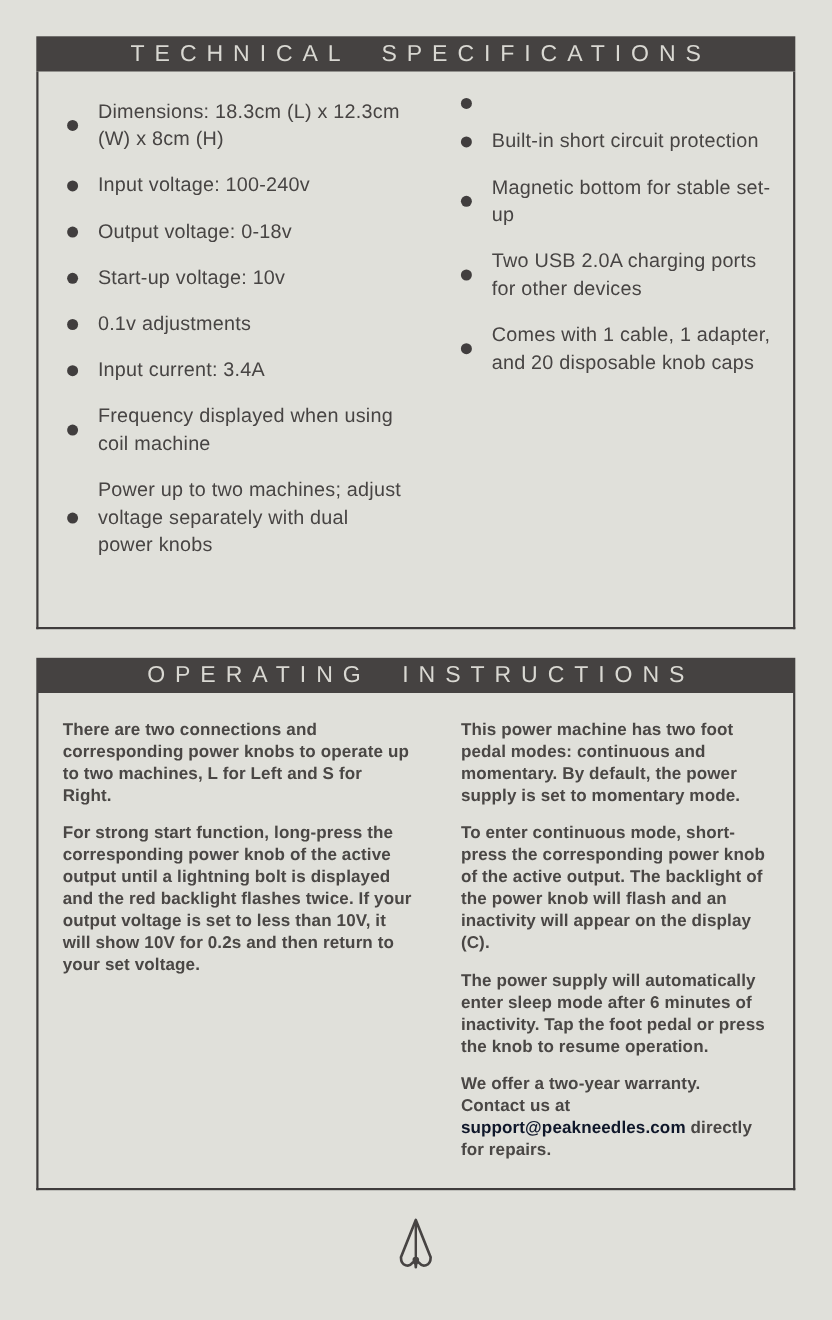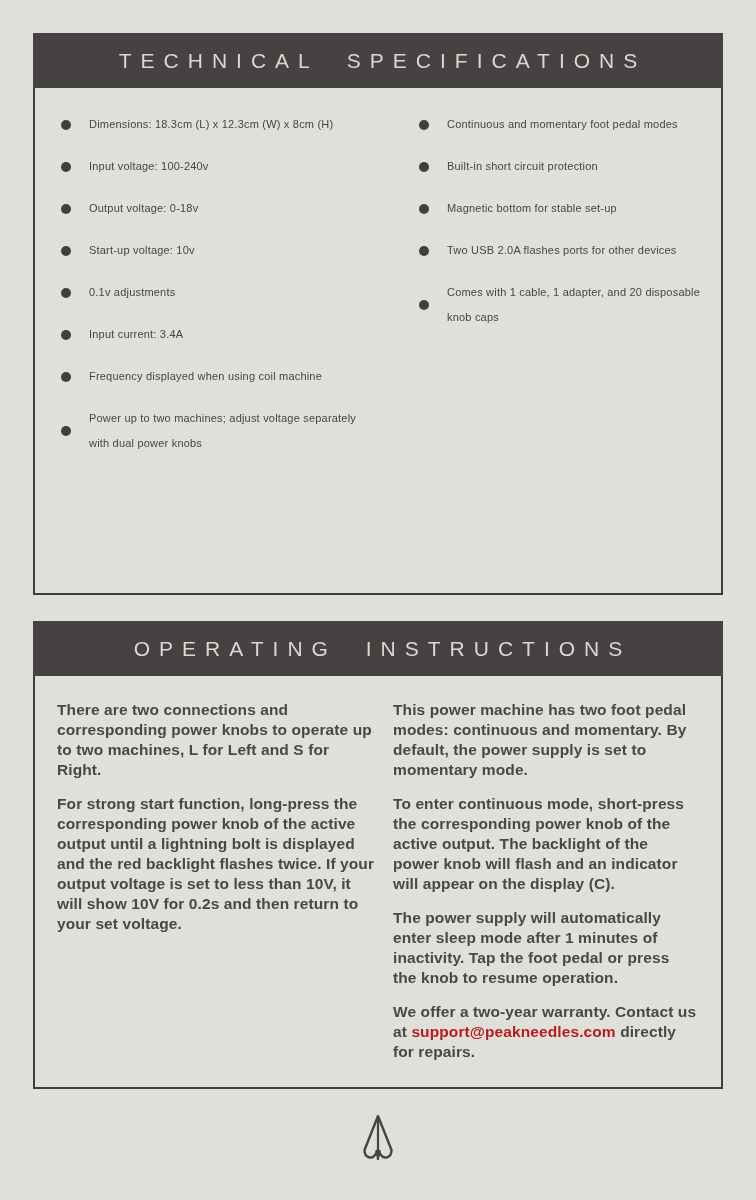--- a/index.html
+++ b/index.html
@@ -6,70 +6,70 @@
   body{
     width:756px;height:1200px;
     background:#e0e0da;
     font-family:"Liberation Sans", sans-serif;
     color:#474443;
     -webkit-font-smoothing:antialiased;
   }
   .wrap{width:690px;margin:0 auto;padding-top:33px;}
   .bar{
     background:#454241;
-    height:55px;
+    height:32px;
     display:flex;align-items:center;justify-content:center;
   }
   .bar h1{
     margin:0;
     color:#d9d8d2;
     font-size:21px;
     font-weight:400;
     letter-spacing:9px;
     word-spacing:14px;
     text-indent:9px;
   }
   .box{
     border:2px solid #3f3c3c;
     border-top:none;
     box-sizing:border-box;
     display:flex;
   }
   .box.specs{min-height:507px;padding:24px 20px 10px 24px;}
-  .box.instr{min-height:413px;padding:24px 20px 10px 22px;}
+  .box.instr{min-height:413px;padding:24px 20px 10px 22px;gap:26px;}
   .col{flex:1;}
   ul.speclist{list-style:none;margin:0;padding:0;}
   ul.speclist li{
     display:flex;align-items:center;
     margin-bottom:17px;
   }
   .dot{
     flex:0 0 10px;width:10px;height:10px;border-radius:50%;
     background:#413e3e;
     margin:0 18px 0 2px;
   }
   .spec-text{
-    font-size:11px;line-height:25px;
+    font-size:18px;line-height:25px;
     max-width:282px;
     letter-spacing:0.2px;
   }
   .speccol-left{flex:0 0 358px;}
   .speccol-right{flex:1;}
   .instrcol-left{flex:0 0 336px;padding-right:18px;box-sizing:border-box;}
   .instrcol-right{flex:1;padding-right:4px;}
   .box.instr p{
     margin:0 0 14px 0;
     font-size:15.5px;
     line-height:20px;
     font-weight:700;
     letter-spacing:0.1px;
     color:#4a4745;
   }
   .email{
-    color:#b91c1c;
+    color:#0f172a;
     font-weight:700;
     text-decoration:none;
   }
   .section-gap{height:26px;}
   footer{
     display:flex;flex-direction:column;align-items:center;
     padding-top:24px;
   }
   .nib{display:block;}
 </style>
@@ -113,33 +113,32 @@
             <span class="spec-text">Frequency displayed when using coil machine</span>
           </li>
         <li>
             <span class="dot"></span>
             <span class="spec-text">Power up to two machines; adjust voltage separately with dual power knobs</span>
           </li>
       </ul>
       <ul class="speclist col speccol-right">
         <li>
             <span class="dot"></span>
-            <span class="spec-text">Continuous and momentary foot pedal modes</span>
           </li>
         <li>
             <span class="dot"></span>
             <span class="spec-text">Built-in short circuit protection</span>
           </li>
         <li>
             <span class="dot"></span>
             <span class="spec-text">Magnetic bottom for stable set-up</span>
           </li>
         <li>
             <span class="dot"></span>
-            <span class="spec-text">Two USB 2.0A flashes ports for other devices</span>
+            <span class="spec-text">Two USB 2.0A charging ports for other devices</span>
           </li>
         <li>
             <span class="dot"></span>
             <span class="spec-text">Comes with 1 cable, 1 adapter, and 20 disposable knob caps</span>
           </li>
       </ul>
     </div>
   </section>
 
   <div class="section-gap"></div>
@@ -148,22 +147,22 @@
     <header class="bar">
       <h1>OPERATING INSTRUCTIONS</h1>
     </header>
     <div class="box instr">
       <div class="col instrcol-left">
         <p>There are two connections and corresponding power knobs to operate up to two machines, L for Left and S for Right.</p>
         <p>For strong start function, long-press the corresponding power knob of the active output until a lightning bolt is displayed and the red backlight flashes twice. If your output voltage is set to less than 10V, it will show 10V for 0.2s and then return to your set voltage.</p>
       </div>
       <div class="col instrcol-right">
         <p>This power machine has two foot pedal modes: continuous and momentary. By default, the power supply is set to momentary mode.</p>
-        <p>To enter continuous mode, short-press the corresponding power knob of the active output. The backlight of the power knob will flash and an indicator will appear on the display (C).</p>
-        <p>The power supply will automatically enter sleep mode after 1 minutes of inactivity. Tap the foot pedal or press the knob to resume operation.</p>
+        <p>To enter continuous mode, short-press the corresponding power knob of the active output. The backlight of the power knob will flash and an inactivity will appear on the display (C).</p>
+        <p>The power supply will automatically enter sleep mode after 6 minutes of inactivity. Tap the foot pedal or press the knob to resume operation.</p>
         <p><span>We offer a two-year warranty. Contact us at </span><a class="email" href="#">support@peakneedles.com</a><span> directly for repairs.</span></p>
       </div>
     </div>
   </section>
 
   <footer>
     <svg class="nib" width="46" height="60" viewBox="0 0 46 60" fill="none">
       <path d="M23 3 L36.5 37 C36.5 46 28.5 45.5 26.5 42.5 C24.8 40.2 23 41.5 23 46 C23 41.5 21.2 40.2 19.5 42.5 C17.5 45.5 9.5 46 9.5 37 Z" stroke="#474443" stroke-width="2.4" fill="none" stroke-linejoin="round"></path>
       <line x1="23" y1="4" x2="23" y2="38" stroke="#474443" stroke-width="2.2"></line>
       <circle cx="23" cy="39.5" r="3" fill="#474443"></circle>

